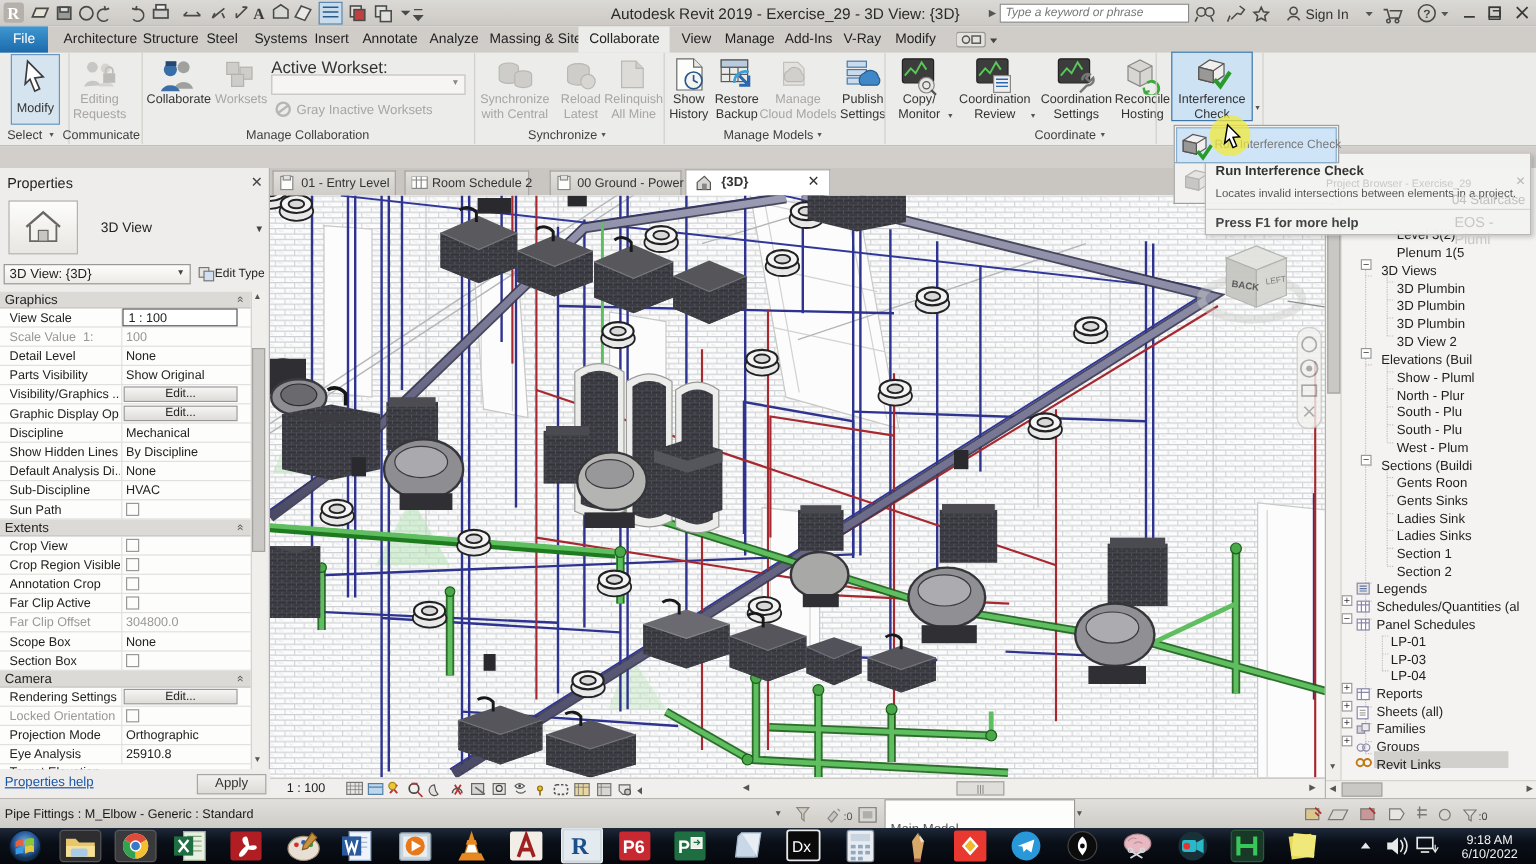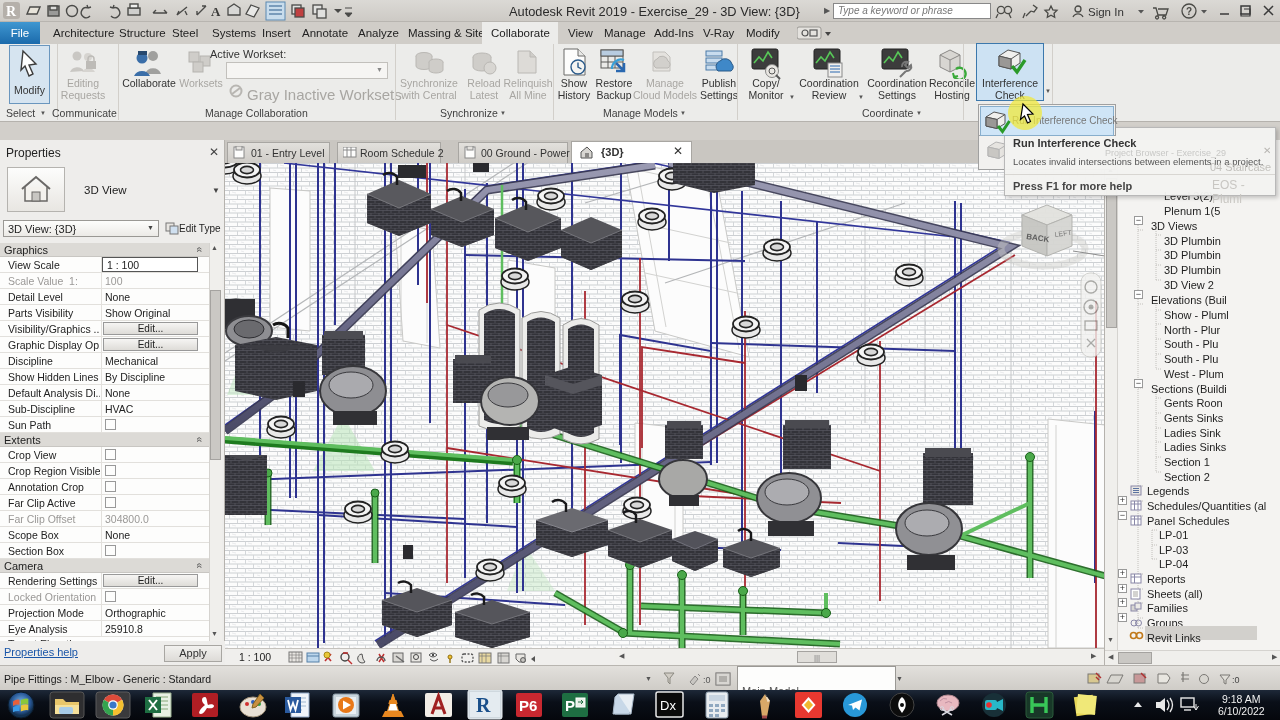--- a/index.html
+++ b/index.html
@@ -174,28 +174,28 @@
 
   <svg class="abs" style="left:186px;top:4px" width="30" height="28">
     <g fill="#cfcdc9" stroke="#b5b3af">
         <rect x="3" y="4" width="10" height="10"></rect>
         <rect x="14" y="8" width="10" height="10"></rect>
         <rect x="7" y="14" width="10" height="10"></rect>
       </g>
   </svg>
   <div class="abs rbtn-label gray" style="left:176px;top:33px;width:50px">Worksets</div>
 
-  <div class="abs" style="left:210px;top:4px;font-size:11px;color:#333">Active Workset:</div>
+  <div class="abs" style="left:226px;top:4px;font-size:14px;color:#333">Active Workset:</div>
   <div class="abs" style="left:226px;top:18px;width:162px;height:17px;background:#f6f5f3;border:1px solid #c2c0bc"></div>
   <span class="abs" style="left:376px;top:22px;font-size:7px;color:#888">▼</span>
   <svg class="abs" style="left:229px;top:40px" width="16" height="14">
       <circle cx="7" cy="7" r="5.5" fill="none" stroke="#b8b6b2" stroke-width="2"></circle>
       <path d="M3 10 l8 -6" stroke="#b8b6b2" stroke-width="2"></path>
     </svg>
-  <div class="abs gray" style="left:247px;top:42px;font-size:15px">Gray Inactive Worksets</div>
+  <div class="abs gray" style="left:247px;top:42px;font-size:11px">Gray Inactive Worksets</div>
 
   <svg class="abs" style="left:412px;top:4px" width="34" height="30">
     <g fill="#cfcdc9" stroke="#bab8b4">
         <ellipse cx="12" cy="8" rx="8" ry="3.5"></ellipse>
         <path d="M4 8 v10 a8 3.5 0 0 0 16 0 v-10"></path>
         <ellipse cx="24" cy="14" rx="7" ry="3"></ellipse>
         <path d="M17 14 v8 a7 3 0 0 0 14 0 v-8"></path>
       </g>
   </svg>
   <div class="abs rbtn-label gray" style="left:396px;top:33px;width:66px">Synchronize<br>with Central</div>

